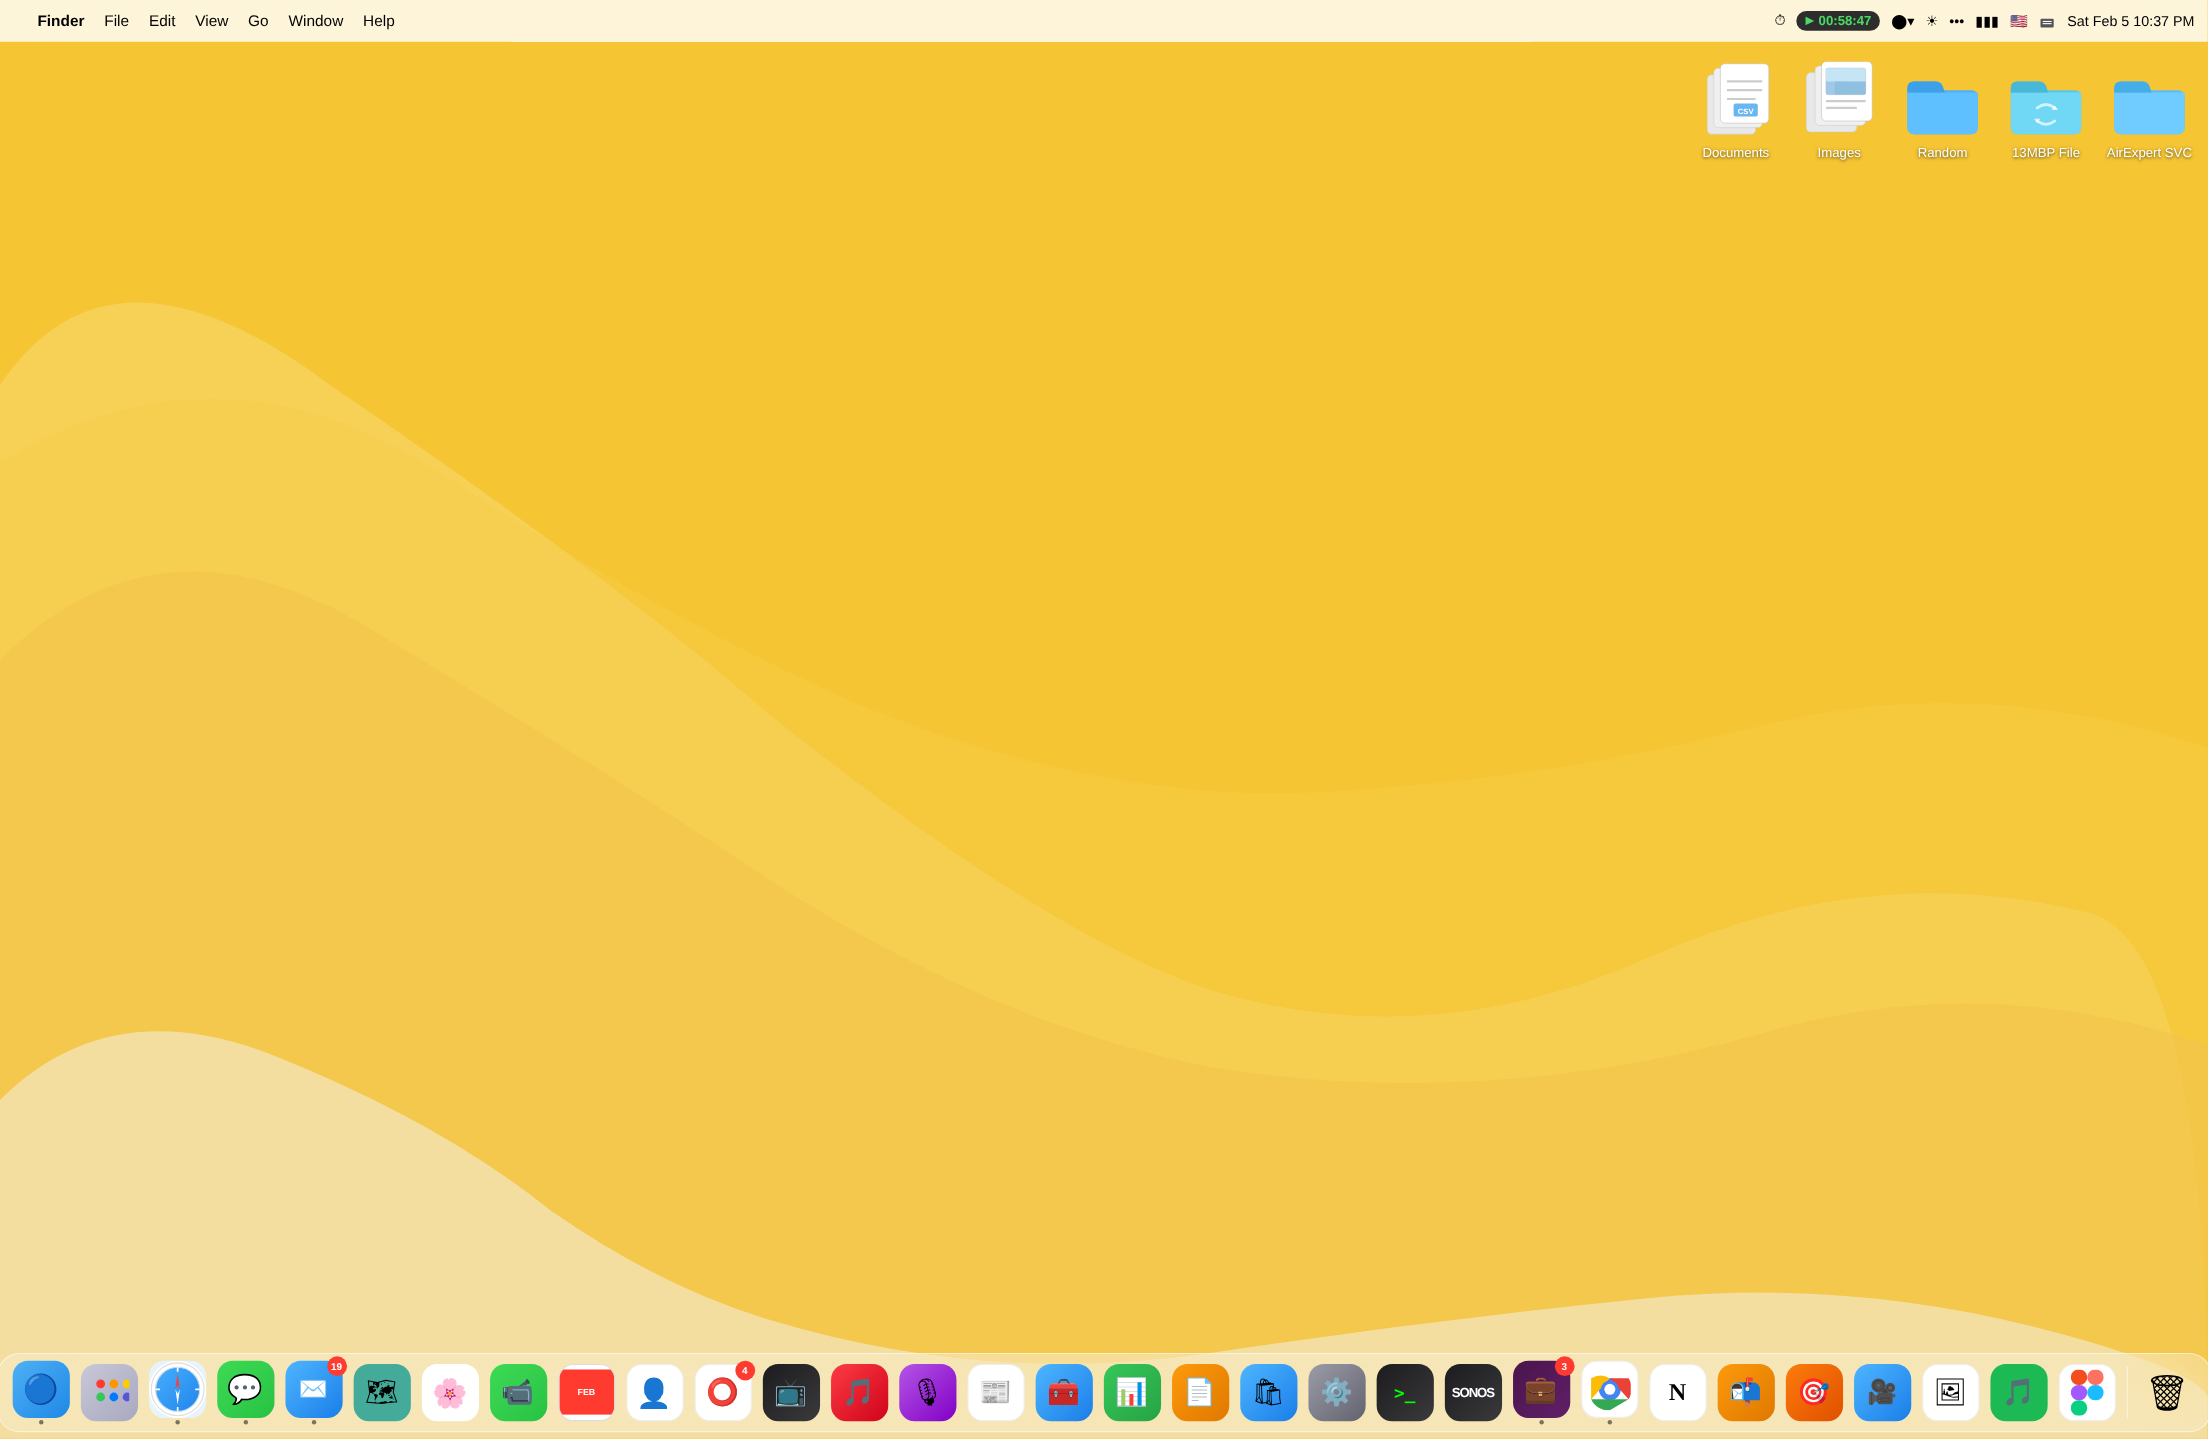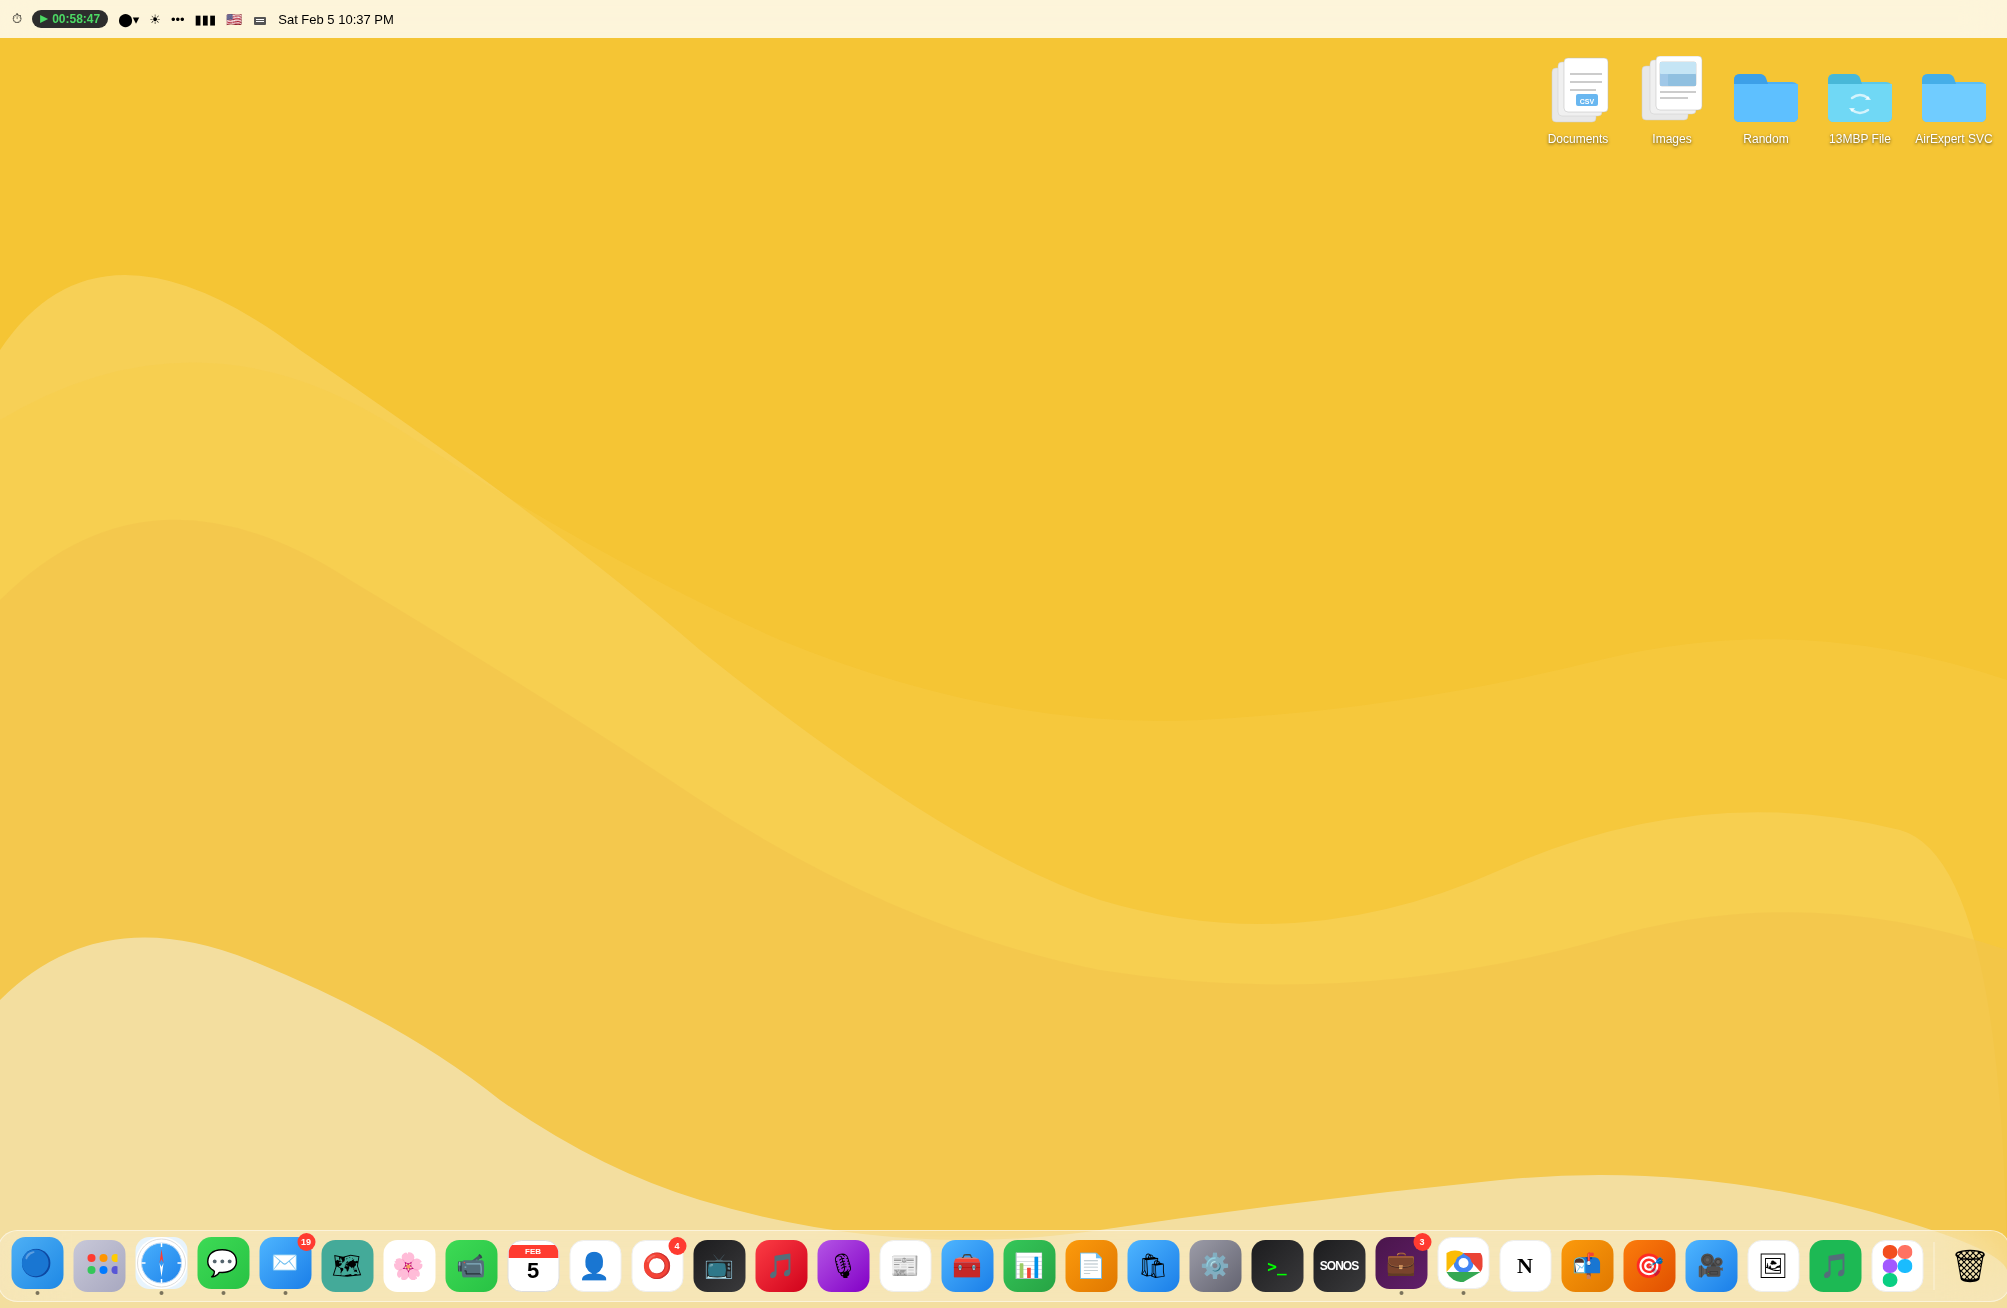--- a/index.html
+++ b/index.html
@@ -218,20 +218,30 @@
     <path d="M 0 350 Q 100 200 300 350 Q 550 520 700 650 Q 950 850 1100 900 Q 1300 960 1500 870 Q 1700 780 1900 830 Q 2007 860 2007 1308 L 0 1308 Z" fill="#f7d05a" opacity="0.9"></path>
 
     <path d="M 0 600 Q 150 450 350 580 Q 550 700 700 800 Q 900 930 1100 970 Q 1350 1010 1600 940 Q 1800 880 2007 950 L 2007 1308 L 0 1308 Z" fill="#f0c050" opacity="0.7"></path>
 
     <path d="M 0 1000 Q 100 900 250 960 Q 400 1020 500 1100 Q 600 1170 700 1200 Q 900 1260 1100 1230 Q 1300 1200 1500 1180 Q 1700 1160 1900 1220 Q 2000 1250 2007 1270 L 2007 1308 L 0 1308 Z" fill="#f0ece0" opacity="0.95"></path>
 
     <path d="M 0 420 Q 200 300 400 430 Q 600 560 780 640 Q 1000 730 1200 720 Q 1400 710 1600 660 Q 1800 610 2007 680 L 2007 1308 L 0 1308 Z" fill="#f7cc48" opacity="0.4"></path>
   </svg>
 
   <div id="menubar">
+    <div id="menubar-left">
+      <span class="menu-item apple-logo"></span>
+      <span class="menu-item bold">Finder</span>
+      <span class="menu-item">File</span>
+      <span class="menu-item">Edit</span>
+      <span class="menu-item">View</span>
+      <span class="menu-item">Go</span>
+      <span class="menu-item">Window</span>
+      <span class="menu-item">Help</span>
+    </div>
     <div id="menubar-right">
 
       <span class="menubar-right-item">⏱</span>
 
       <span class="timer-badge">
         <span class="timer-play"></span>
         <span>00:58:47</span>
       </span>
 
       <span class="menubar-right-item">⬤▾</span>
@@ -409,21 +419,21 @@
     <div class="dock-item">
       <div class="dock-icon" style="background: white; border-radius: 14px; font-size: 26px;">🌸</div>
     </div>
 
     <div class="dock-item">
       <div class="dock-icon" style="background: linear-gradient(135deg, #3dda55, #28c244); border-radius: 14px; font-size: 24px;">📹</div>
     </div>
 
     <div class="dock-item">
       <div class="dock-icon" style="background: white; border-radius: 14px; display: flex; flex-direction: column; align-items: center; justify-content: flex-start; padding: 4px 0 0 0; overflow: hidden; border: 1px solid #ddd;">
-        <div style="background: #ff3b30; width: 100%; text-align: center; font-size: 8px; color: white; font-weight: bold; padding: 2px 0;">FEB</div>
+        <div style="background: #ff3b30; width: 100%; text-align: center; font-size: 8px; color: white; font-weight: bold; padding: 16px 0;">FEB</div>
         <div style="font-size: 22px; font-weight: bold; color: #000; line-height: 1.2;">5</div>
       </div>
     </div>
 
     <div class="dock-item">
       <div class="dock-icon" style="background: white; border-radius: 14px; font-size: 26px; border: 1px solid #eee;">👤</div>
     </div>
 
     <div class="dock-item">
       <div class="dock-icon" style="background: white; border-radius: 14px; font-size: 24px; border: 1px solid #eee; position: relative;">

